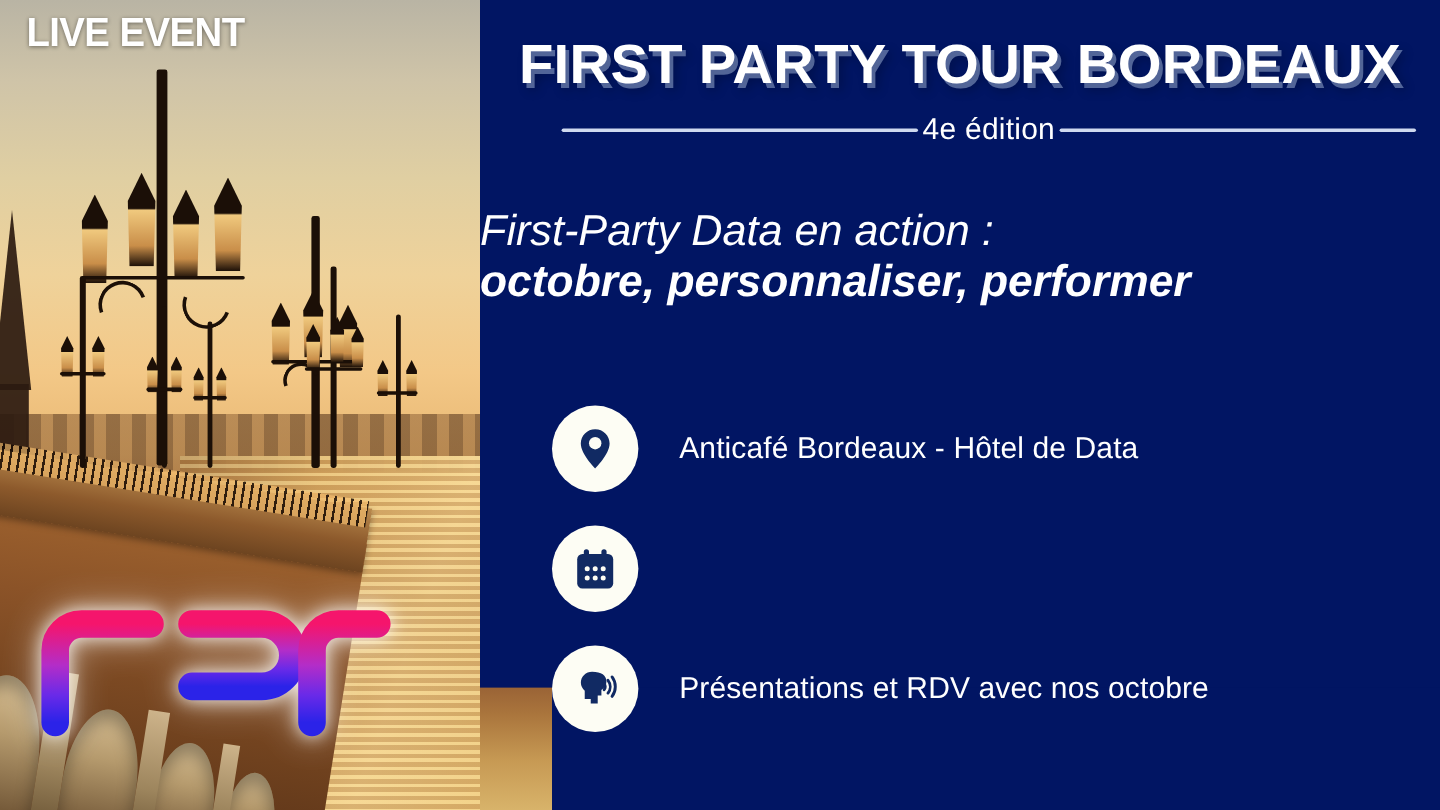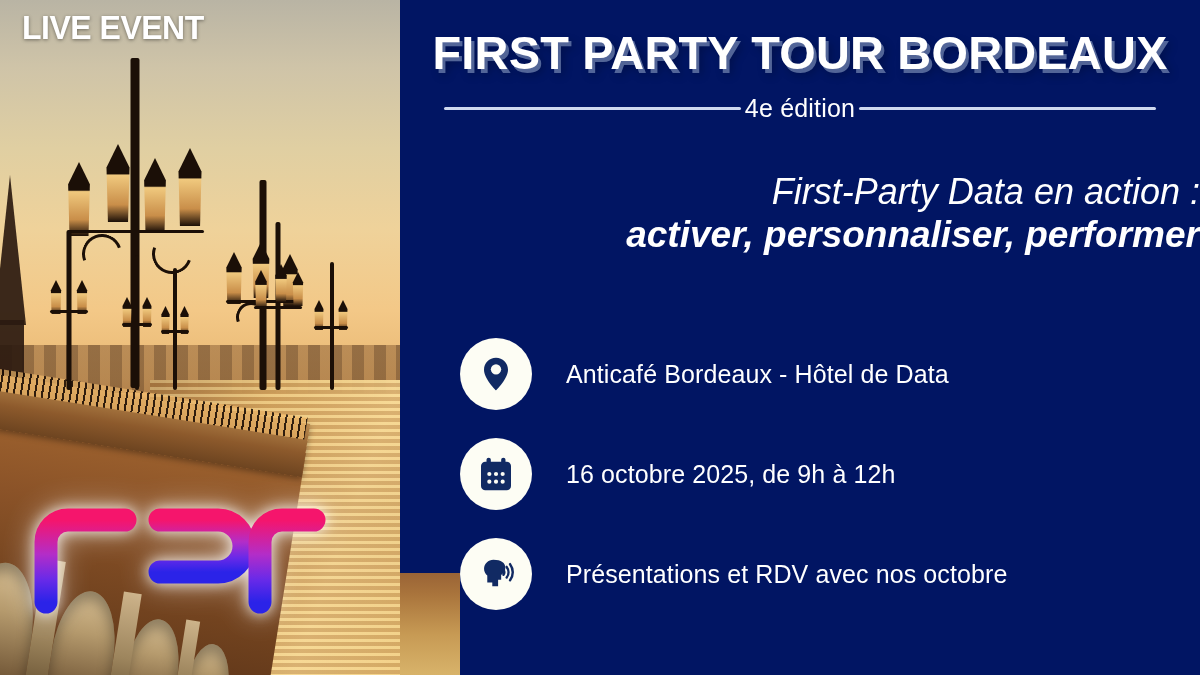--- a/index.html
+++ b/index.html
@@ -193,21 +193,21 @@
     color: #ffffff;
     white-space: nowrap;
     text-shadow: 3px 4px 0 rgba(150,170,205,.55),
                  5px 6px 9px rgba(0,0,0,.28);
     transform: scaleX(1.02);
     transform-origin: center;
   }
 
   .edition-row {
     position: absolute;
-    left: 44px; top: 94px;
+    left: 68px; top: 94px;
     width: 712px;
     display: flex;
     align-items: center;
     gap: 4px;
   }
   .edition-rule {
     flex: 1 1 auto;
     height: 3px;
     background: #cfd9ef;
     border-radius: 2px;
@@ -217,21 +217,21 @@
     font-size: 25px;
     color: #ffffff;
     letter-spacing: .2px;
     white-space: nowrap;
   }
 
   .subtitle {
     position: absolute;
     left: 0; top: 172px;
     width: 800px;
-    text-align: right;
+    text-align: left;
     color: #ffffff;
     font-style: italic;
     line-height: 1.12;
   }
   .subtitle .l1 {
     display: block;
     font-size: 36px;
     font-weight: 400;
     white-space: nowrap;
   }
@@ -382,21 +382,21 @@
     <div class="title">FIRST PARTY TOUR BORDEAUX</div>
 
     <div class="edition-row">
       <span class="edition-rule"></span>
       <span class="edition-label">4e édition</span>
       <span class="edition-rule"></span>
     </div>
 
     <div class="subtitle">
       <span class="l1">First-Party Data en action :</span>
-      <span class="l2">activer, personnaliser, performer</span>
+      <span class="l2">octobre, personnaliser, performer</span>
     </div>
 
     <div class="info-list">
 
       <div class="info-row">
         <span class="info-icon">
           <svg width="40" height="40" viewBox="0 0 24 24">
             <path fill="#112a63" d="M12 2.2c-4 0-7.2 3.2-7.2 7.2 0 5.4 7.2 12.4 7.2 12.4s7.2-7 7.2-12.4c0-4-3.2-7.2-7.2-7.2z"></path>
             <circle cx="12" cy="9.2" r="3.1" fill="#fdfdf4"></circle>
           </svg>
@@ -411,21 +411,20 @@
             <rect x="15.1" y="2.2" width="2.6" height="4.2" rx="1.3" fill="#112a63"></rect>
             <rect x="3" y="4.6" width="18" height="17.2" rx="2.6" fill="#112a63"></rect>
             <circle cx="8" cy="12" r="1.25" fill="#fdfdf4"></circle>
             <circle cx="12" cy="12" r="1.25" fill="#fdfdf4"></circle>
             <circle cx="16" cy="12" r="1.25" fill="#fdfdf4"></circle>
             <circle cx="8" cy="16.6" r="1.25" fill="#fdfdf4"></circle>
             <circle cx="12" cy="16.6" r="1.25" fill="#fdfdf4"></circle>
             <circle cx="16" cy="16.6" r="1.25" fill="#fdfdf4"></circle>
           </svg>
         </span>
-        <span class="info-text">16 octobre 2025, de 9h à 12h</span>
       </div>
 
       <div class="info-row">
         <span class="info-icon">
           <svg width="42" height="42" viewBox="0 0 26 26">
             <path fill="#112a63" d="M11.4 4.2C8.2 4.2 5.6 6.7 5.6 9.8c0 1.7.8 3.2 2 4.2v4.3h3.1v2.3h3.6v-4.1h1.9v-2.9c1.6-1 2.6-2.6 2.6-4.4 0-3.1-2.6-5-7.4-5z"></path>
             <g fill="none" stroke="#112a63" stroke-width="1.5" stroke-linecap="round">
               <path d="M19.6 8.6a5.4 5.4 0 0 1 0 6.6"></path>
               <path d="M21.7 6.9a8.3 8.3 0 0 1 0 10"></path>
               <path d="M17.6 10.3a2.8 2.8 0 0 1 0 3.2"></path>

